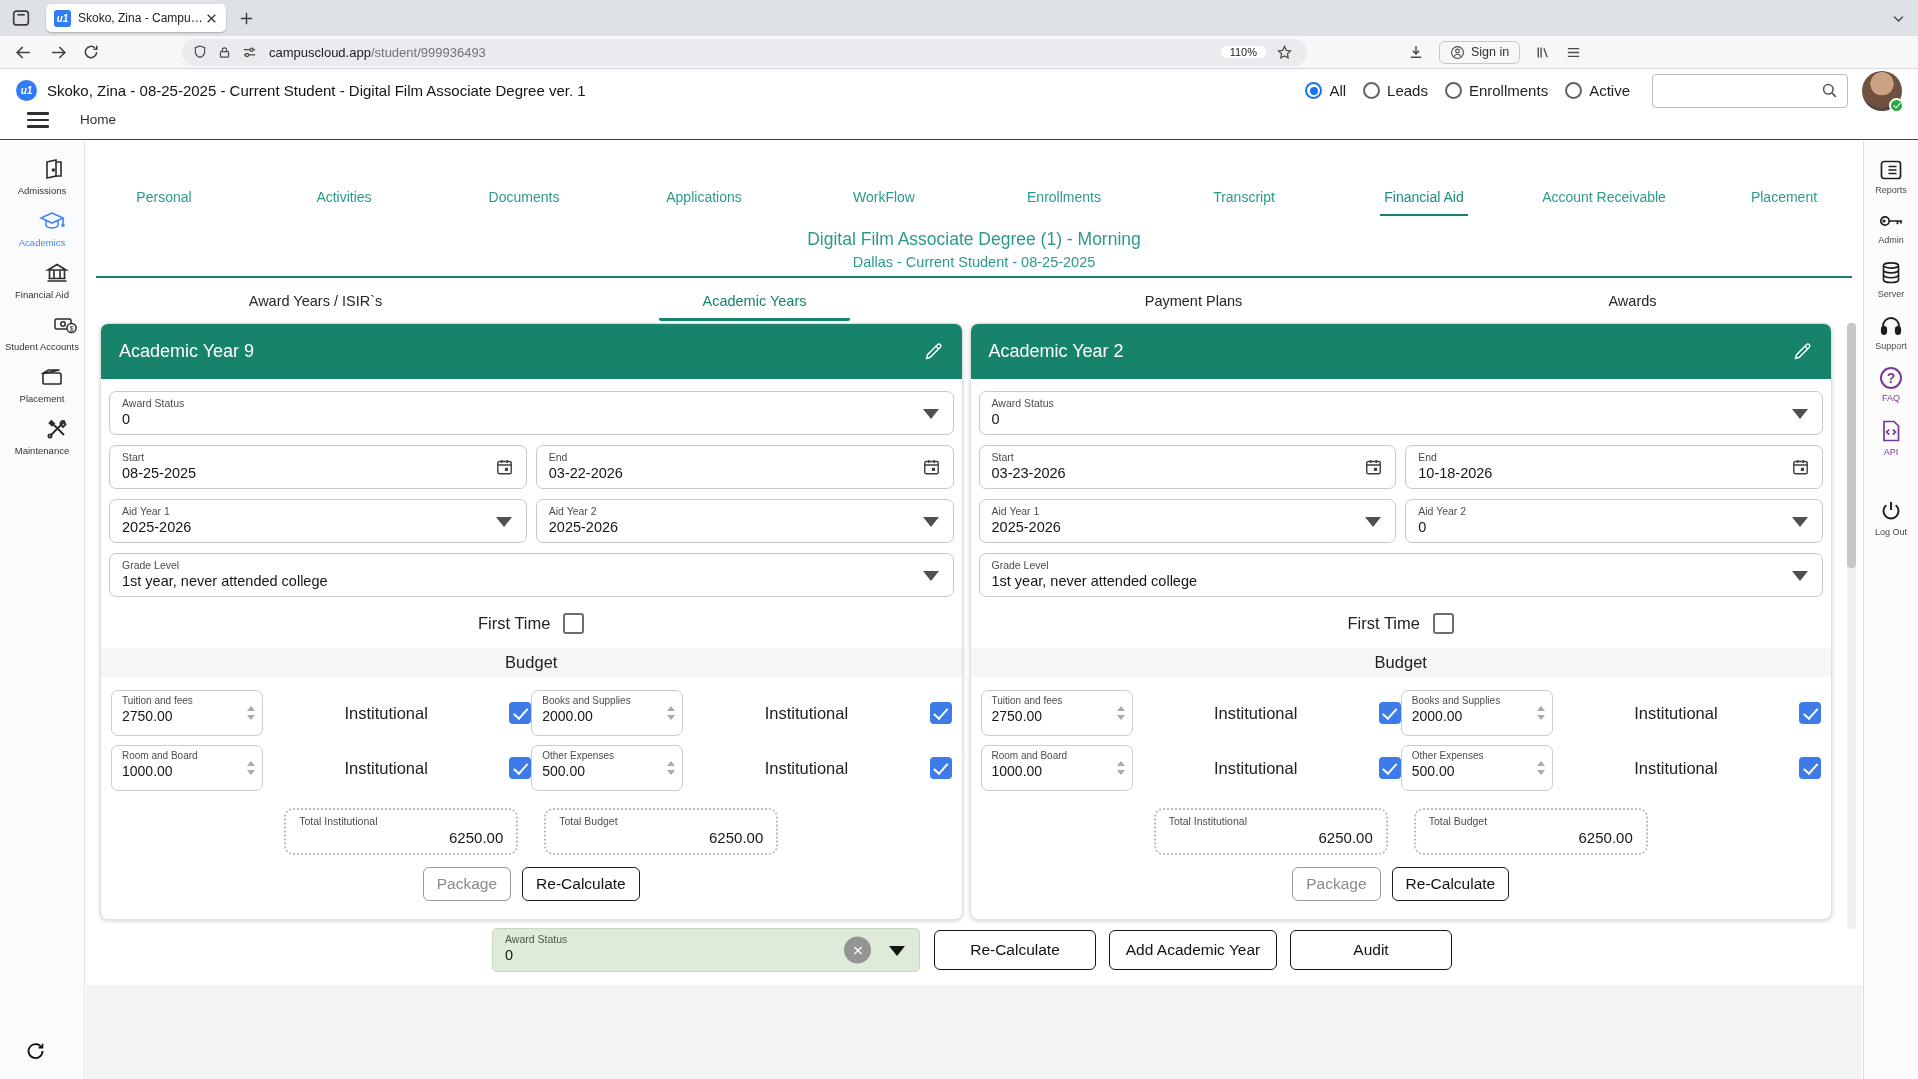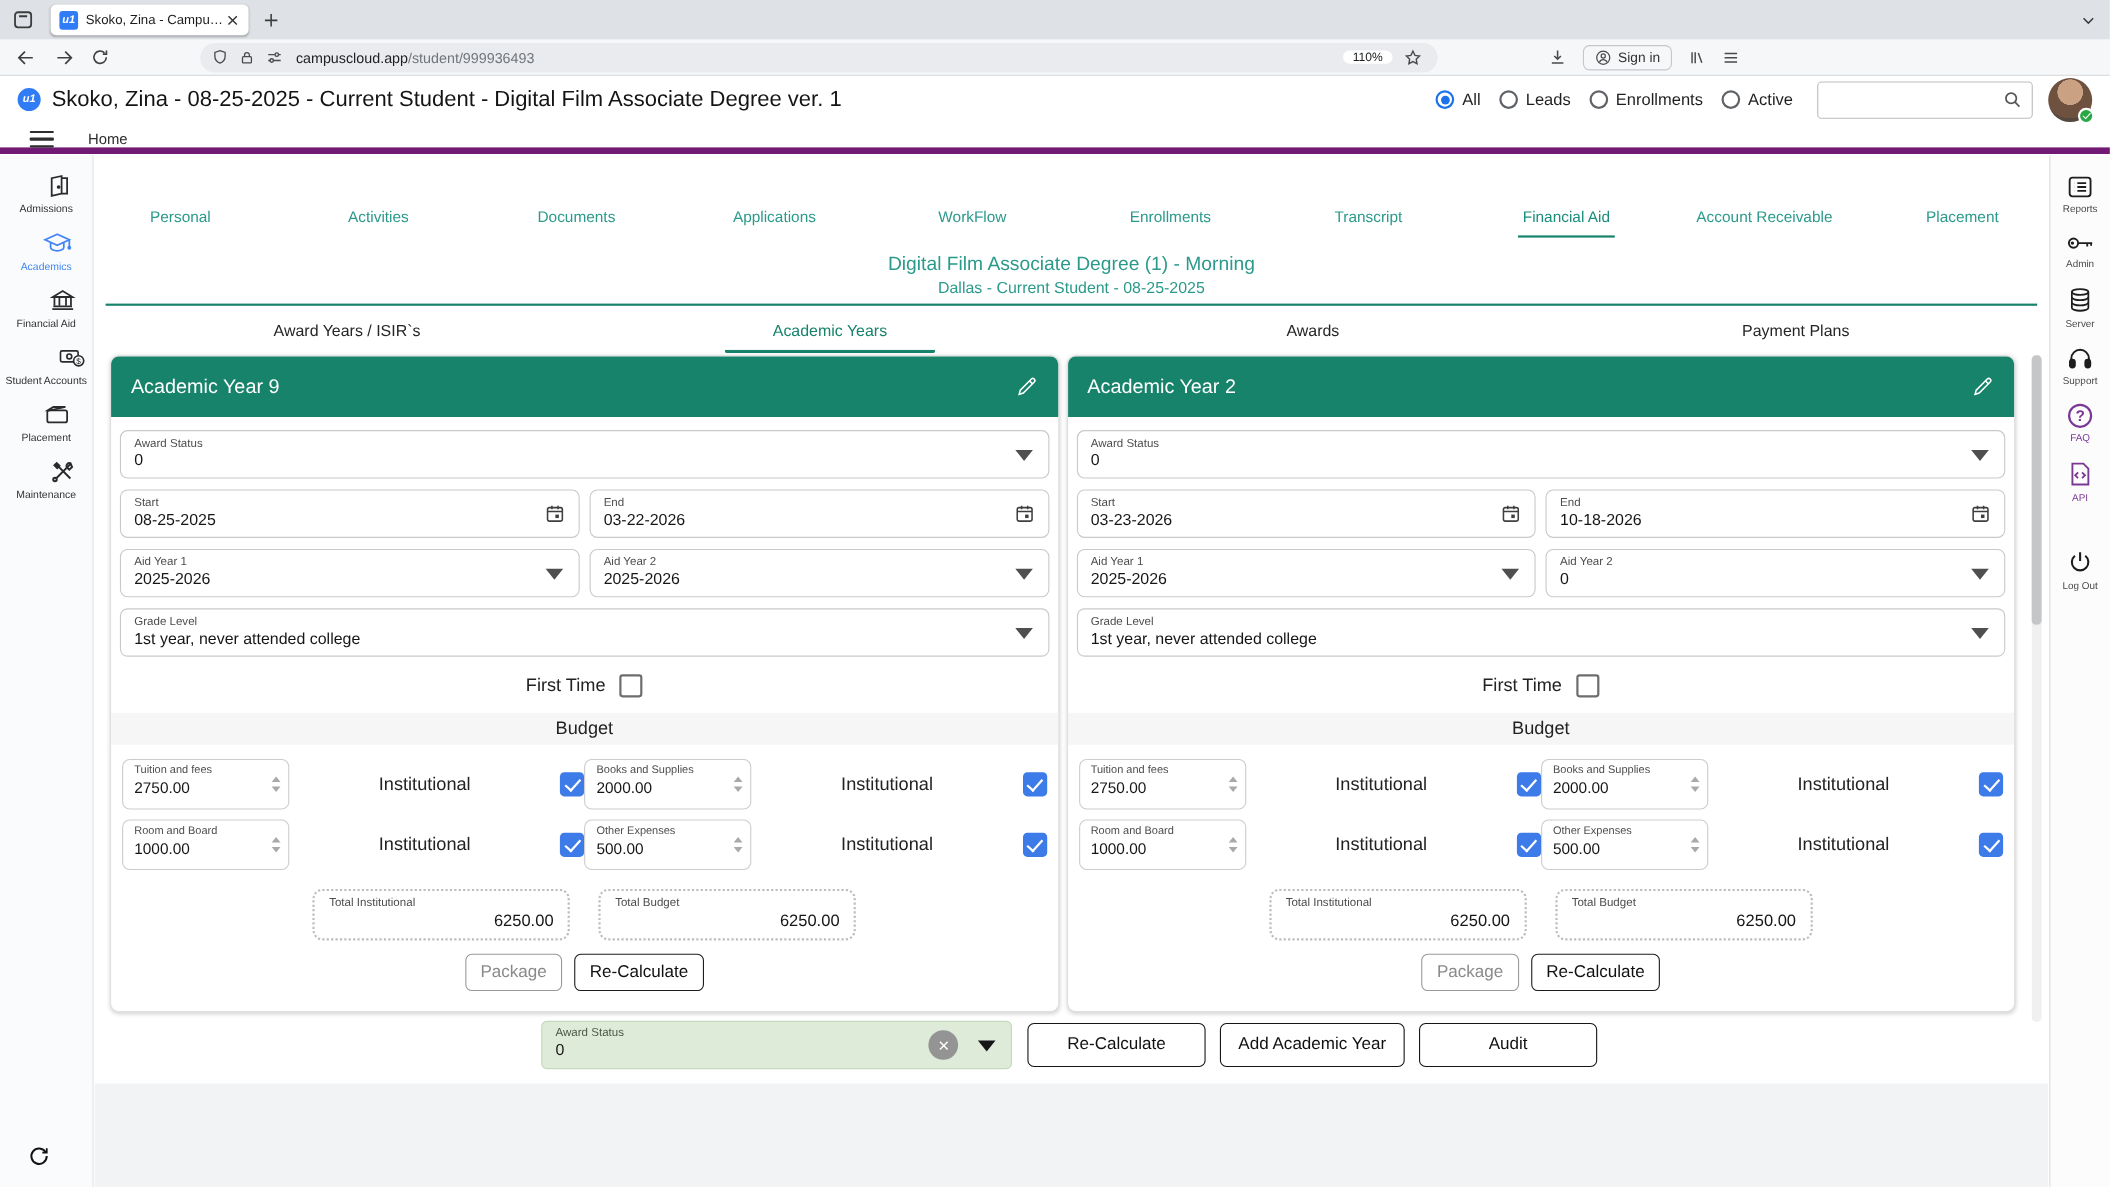--- a/index.html
+++ b/index.html
@@ -38,40 +38,40 @@
   .signin { display:flex; align-items:center; gap:6px; border:1px solid #c4c7cb; border-radius:6px;
             padding:3px 10px; font-size:12.5px; color:#333; background:#f6f7f8; }
   .icn { color:#4a4a4a; }
 
   
   .appheader { position:absolute; top:69px; left:0; right:0; height:43px; background:#fff;
                display:flex; align-items:center; padding:0 16px; }
   .applogo { width:21px; height:21px; border-radius:50%; background:#2f7cf6; color:#fff;
              font-style:italic; font-weight:bold; font-size:10px; display:flex;
              align-items:center; justify-content:center; }
-  .apptitle { margin-left:10px; font-size:20px; font-weight:500; color:#141414; }
+  .apptitle { margin-left:10px; font-size:15px; font-weight:500; color:#141414; }
   .filters { margin-left:auto; display:flex; align-items:center; gap:17px; font-size:15px; color:#1f1f1f; }
   .fopt { display:flex; align-items:center; gap:7px; }
   .radio { width:17px; height:17px; border:2px solid #5f6368; border-radius:50%; background:#fff; }
   .radio.on { border-color:#1a73e8; position:relative; }
   .radio.on::after { content:""; position:absolute; inset:2.5px; background:#1a73e8; border-radius:50%; }
   .searchbox { margin-left:22px; width:196px; height:34px; border:1px solid #b9bdc1; border-radius:4px;
                background:#fff; display:flex; align-items:center; padding:0 8px; }
   .searchbox input { border:none; outline:none; flex:1; font-size:14px; min-width:0;
                      font-family:"Liberation Sans",sans-serif; }
   .avatar { margin-left:14px; width:40px; height:40px; border-radius:50%; position:relative;
             background:radial-gradient(circle at 50% 32%, #caa183 0 34%, #6e523f 35% 70%, #54483f 71%); }
   .avatar .badge { position:absolute; right:-2px; bottom:-2px; width:15px; height:15px; background:#27a844;
                    border:2px solid #fff; border-radius:50%; }
   .avatar .badge::after { content:""; position:absolute; left:3.5px; top:1.5px; width:3px; height:6px;
                    border:solid #fff; border-width:0 1.8px 1.8px 0; transform:rotate(42deg); }
 
   
   .navrow { position:absolute; top:112px; left:0; right:0; height:28px; background:#fff;
-            border-bottom:6px solid #701a75; display:flex; align-items:flex-end; }
+            border-bottom:1px solid #701a75; display:flex; align-items:flex-start; }
   .burger { margin-left:27px; display:flex; flex-direction:column; gap:4px; }
   .burger i { display:block; width:22px; height:2.5px; background:#2e2e2e; border-radius:1px; }
   .home { margin-left:31px; font-size:13.5px; color:#2e2e2e; }
 
   
   .leftbar { position:absolute; top:141px; left:0; bottom:0; width:85px; background:#fafbfc;
              border-right:1px solid #e4e4e4; display:flex; flex-direction:column; align-items:center;
              padding-top:16px; }
   .lbitem { display:flex; flex-direction:column; align-items:flex-end; gap:4px; margin-bottom:13px;
             color:#2b2b2b; }
@@ -463,22 +463,22 @@
     <span class="tab"><span class="tin">Placement</span></span>
   </div>
 
   <div class="prog-title">Digital Film Associate Degree (1) - Morning</div>
   <div class="prog-sub">Dallas - Current Student - 08-25-2025</div>
   <div class="teal-rule"></div>
 
   <div class="subtabs">
     <span class="subtab"><span class="tin">Award Years / ISIR`s</span></span>
     <span class="subtab active"><span class="tin">Academic Years</span></span>
+    <span class="subtab"><span class="tin">Payment Plans</span></span>
     <span class="subtab"><span class="tin">Awards</span></span>
-    <span class="subtab"><span class="tin">Payment Plans</span></span>
   </div>
 
   <div class="panels">
 
     <section class="panel">
       <header class="panel-head">
         <span class="panel-title">Academic Year 9</span>
         <span class="pencil">
           <svg width="21" height="21" viewBox="0 0 24 24" stroke="#fff" stroke-width="1.6" fill="none">
               <path d="M4 20l1.2-4.4L16.7 4.1a2.1 2.1 0 0 1 3 3L8.3 18.6 4 20z"></path>

